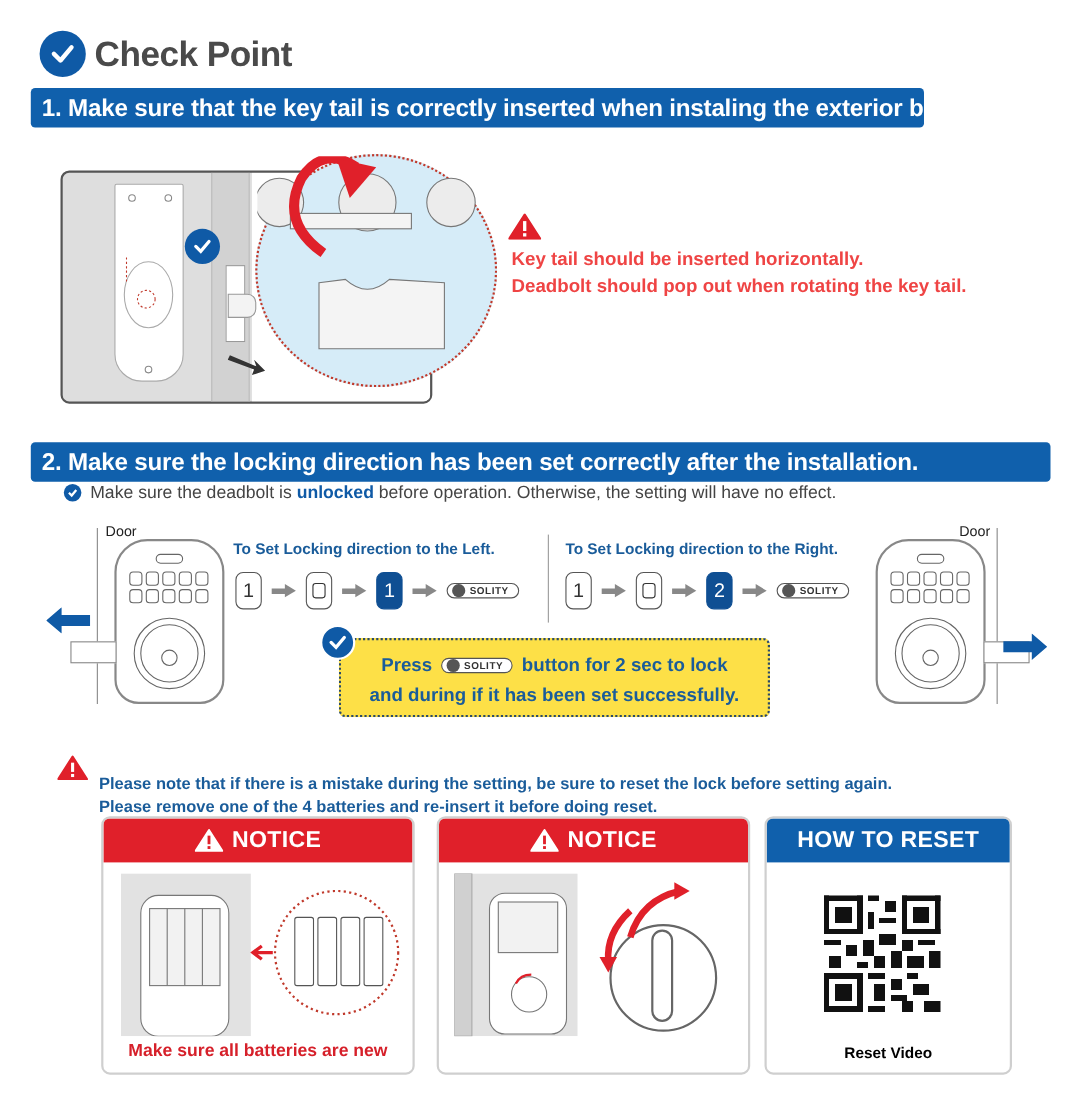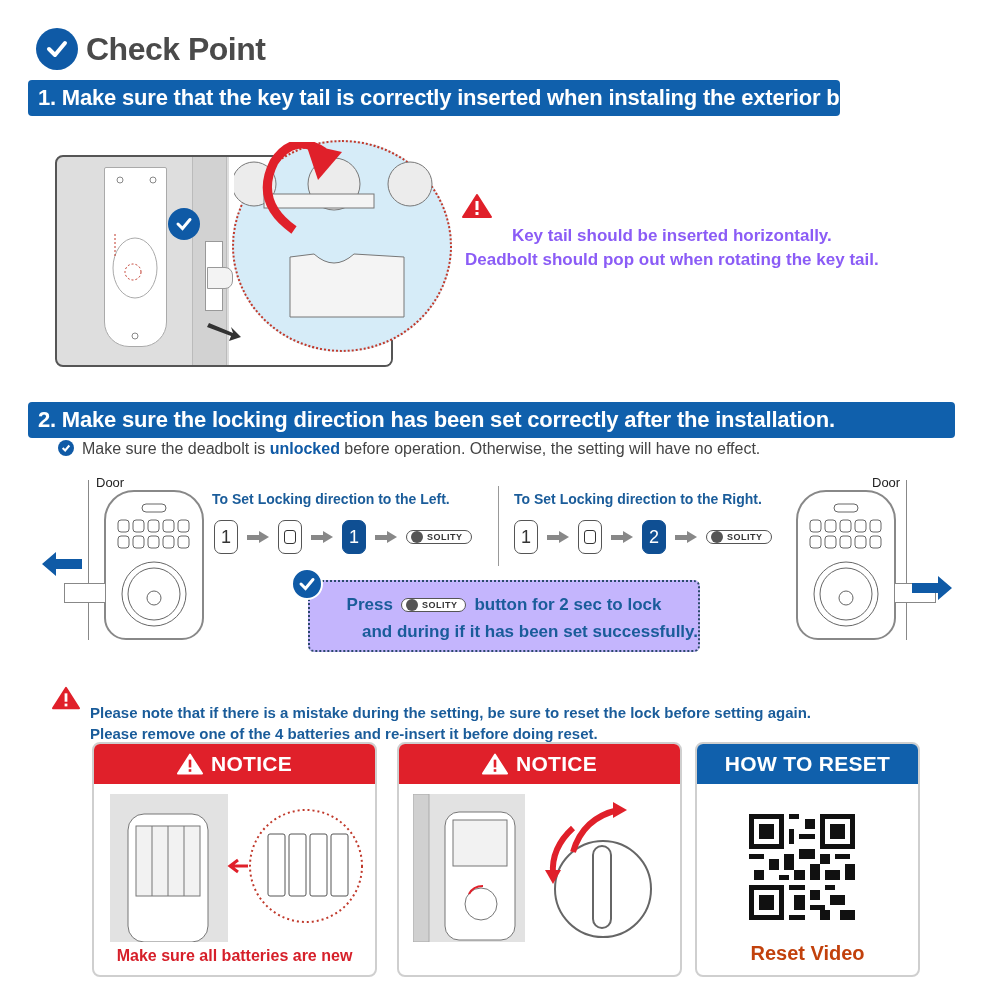--- a/index.html
+++ b/index.html
@@ -39,21 +39,21 @@
   }
   .zoom-circle {
     left: 232px; top: 140px; width: 220px; height: 212px; border-radius: 50%;
     background: #d6ecf8; border: 2px dotted #c0392b;
   }
   .small-check {
     left: 168px; top: 208px; width: 32px; height: 32px; border-radius: 50%;
     background: #0f5aa6; display: flex; align-items: center; justify-content: center;
   }
   .warn-tri-lg { left: 462px; top: 194px; }
-  .note-blue { color: #8b5cf6; font-weight: bold; font-size: 17px; line-height: 24px; text-align: center; }
+  .note-blue { color: #ef4444; font-weight: bold; font-size: 17px; line-height: 24px; }
   #note1 { left: 465px; top: 224px; }
 
   
   #sub2 { left: 58px; top: 440px; display: flex; gap: 8px; font-size: 16px; color: #444; }
   .mini-check { width: 16px; height: 16px; border-radius: 50%; background: #0f5aa6; display:flex; align-items:center; justify-content:center; }
   .strong-blue { color: #0f5aa6; font-weight: bold; }
 
   .door-label { font-size: 13px; color: #222; }
   .lock-body {
     width: 100px; height: 150px; border: 2px solid #888; border-radius: 30px 30px 22px 22px;
@@ -72,43 +72,43 @@
   .arrow-grey::after { content:""; position:absolute; left:12px; top:-1px; border-left:10px solid #888; border-top:6px solid transparent; border-bottom:6px solid transparent; }
   .solity {
     height: 14px; padding: 0 8px 0 4px; border: 1.5px solid #555; border-radius: 13px;
     display: flex; align-items: center; gap: 4px; font-size: 9px; font-weight: bold; color: #333; background:#fff; letter-spacing: 0.5px;
   }
   .solity .dot { width: 12px; height: 12px; border-radius: 50%; background: #555; }
   .vdivider { left: 498px; top: 486px; width: 1px; height: 80px; background: #999; }
 
   .press-box {
     left: 308px; top: 580px; width: 392px; height: 72px;
-    background: #c4b5fd; border: 2px dotted #2a4a6a; border-radius: 6px;
-    color: #1a5c9a; font-weight: bold; font-size: 17px; text-align: right;
+    background: #fde047; border: 2px dotted #2a4a6a; border-radius: 6px;
+    color: #1a5c9a; font-weight: bold; font-size: 17px; text-align: center;
   }
   .press-check { left: 291px; top: 568px; width: 32px; height: 32px; border-radius: 50%; background: #0f5aa6; display:flex; align-items:center; justify-content:center; border: 2px solid #fff;}
 
   .big-arrow { width: 40px; height: 24px; position: relative; }
 
   #note2 { left: 52px; top: 686px; display: flex; gap: 10px; }
   #note2 .txt { color: #1a5c9a; font-size: 15px; line-height: 21px; font-weight: bold; margin-top: 16px; }
 
   
   .card {
     top: 742px; height: 235px; border: 2px solid #cfcfcf; border-radius: 8px; overflow: hidden; background: #fff;
   }
   .card-head {
     height: 40px; display: flex; align-items: center; justify-content: center; gap: 8px;
     color: #fff; font-weight: bold; font-size: 21px; letter-spacing: 0.3px;
   }
   .card-head.red { background: #e0202a; }
   .card-head.blue { background: #1060ac; }
   .card-img { position: absolute; left: 14px; top: 50px; right: 14px; height: 148px; }
   .card-foot { position: absolute; left: 0; right: 0; bottom: 10px; text-align: center; font-weight: bold; font-size: 16px; color: #d6202a; }
-  .card-foot.grey { color: #c2410c; font-size: 20px; font-weight: bold; }
+  .card-foot.grey { color: #000000; font-size: 14px; font-weight: bold; }
   .qr { position: absolute; left: 52px; top: 70px; width: 106px; height: 106px; }
 </style>
 </head>
 <body>
 
 <div class="abs title-wrap">
   <div class="check-circle">
     <svg width="24" height="24" viewBox="0 0 24 24">
         <path d="M4 12 L10 18 L20 6" stroke="#fff" stroke-width="4" fill="none" stroke-linecap="round" stroke-linejoin="round"></path>
       </svg>

